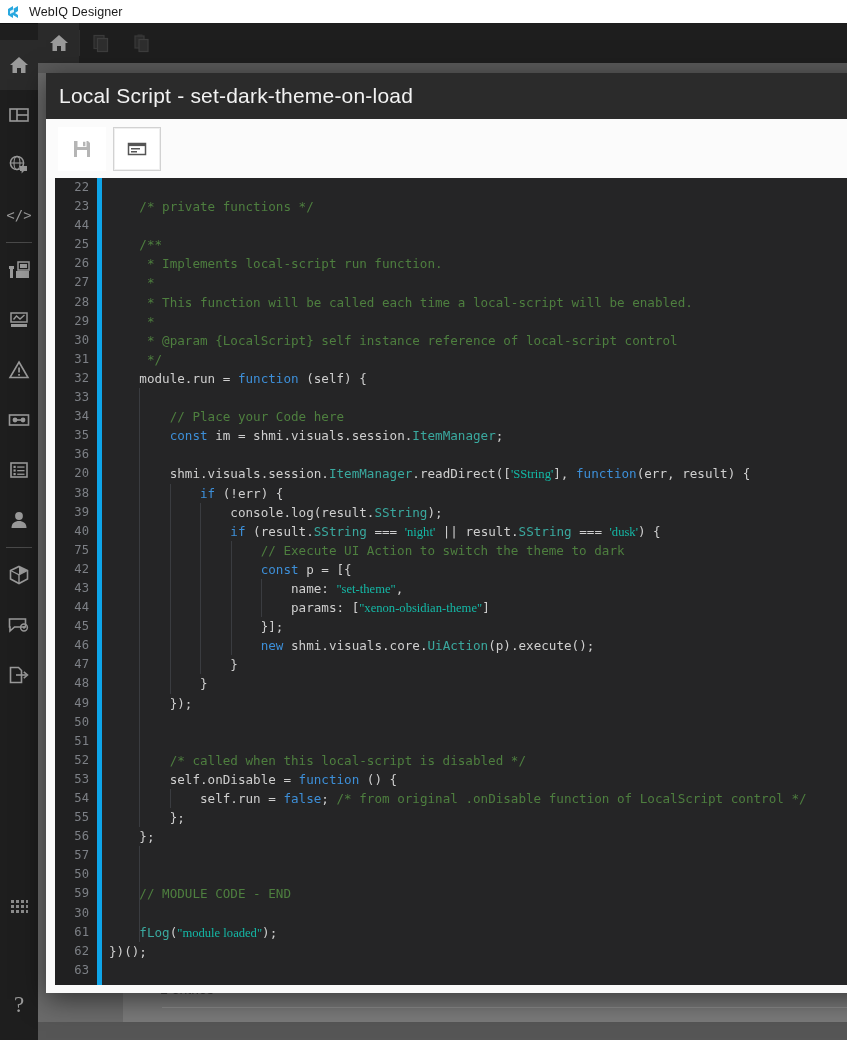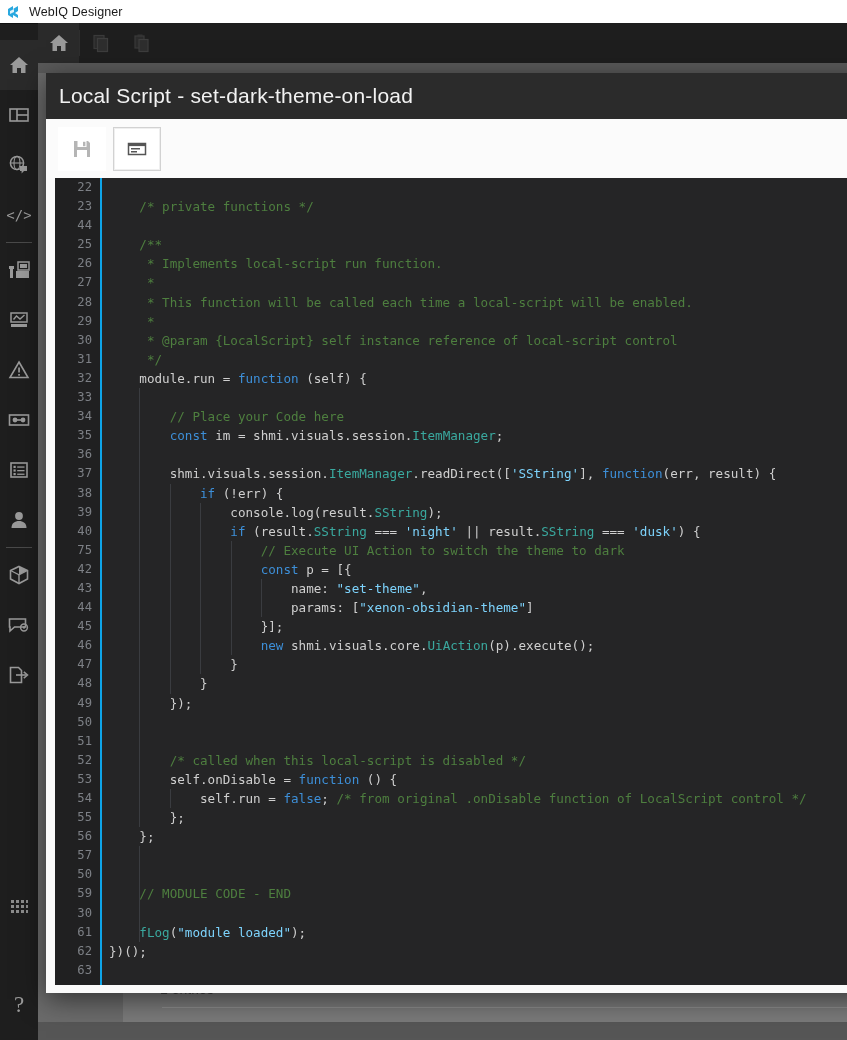--- a/index.html
+++ b/index.html
@@ -79,34 +79,34 @@
   .tbar-btn.outlined{border:1px solid #d2d2d2;box-shadow:0 0 0 1px #efefef inset;}
   
   #editor{
     position:absolute;left:9px;top:105px;width:821px;height:807px;
     background:#252526;overflow:hidden;
     font-family:"DejaVu Sans Mono","Liberation Mono",monospace;
     font-size:12.6px;line-height:19.1px;
   }
   #editor .gutter{
     position:absolute;left:0;top:0;width:47px;height:807px;background:#202021;
-    border-right:2px solid #0ea5e9;box-sizing:border-box;
+    border-right:5px solid #0ea5e9;box-sizing:border-box;
   }
   #editor .gutter .ln{
     height:19.1px;line-height:19.1px;text-align:right;padding-right:8px;
     color:#7d8086;font-size:12.2px;box-sizing:border-box;
   }
   #editor .codearea{
     position:absolute;left:48px;top:0;width:773px;height:807px;white-space:pre;
   }
   #editor .codearea .cl{height:19.1px;line-height:19.1px;padding-left:6px;position:relative;}
   
   .t-com{color:#4e7f3f;}
   .t-kw{color:#3d8fd8;}
-  .t-str{color:#7dd3fc;}
+  .t-str{color:#14b8a6;font-family:Liberation Serif, serif;}
   .t-id{color:#3aa99f;}
   .t-txt{color:#cfcfcf;}
   
   .guide{position:absolute;top:0;width:1px;height:19.1px;background:#3a3c40;}
 </style>
 </head>
 <body>
 
 <div id="titlebar">
   <span class="logo">
@@ -362,21 +362,21 @@
         <div class="ln">27</div>
         <div class="ln">28</div>
         <div class="ln">29</div>
         <div class="ln">30</div>
         <div class="ln">31</div>
         <div class="ln">32</div>
         <div class="ln">33</div>
         <div class="ln">34</div>
         <div class="ln">35</div>
         <div class="ln">36</div>
-        <div class="ln">37</div>
+        <div class="ln">20</div>
         <div class="ln">38</div>
         <div class="ln">39</div>
         <div class="ln">40</div>
         <div class="ln">75</div>
         <div class="ln">42</div>
         <div class="ln">43</div>
         <div class="ln">44</div>
         <div class="ln">45</div>
         <div class="ln">46</div>
         <div class="ln">47</div>

